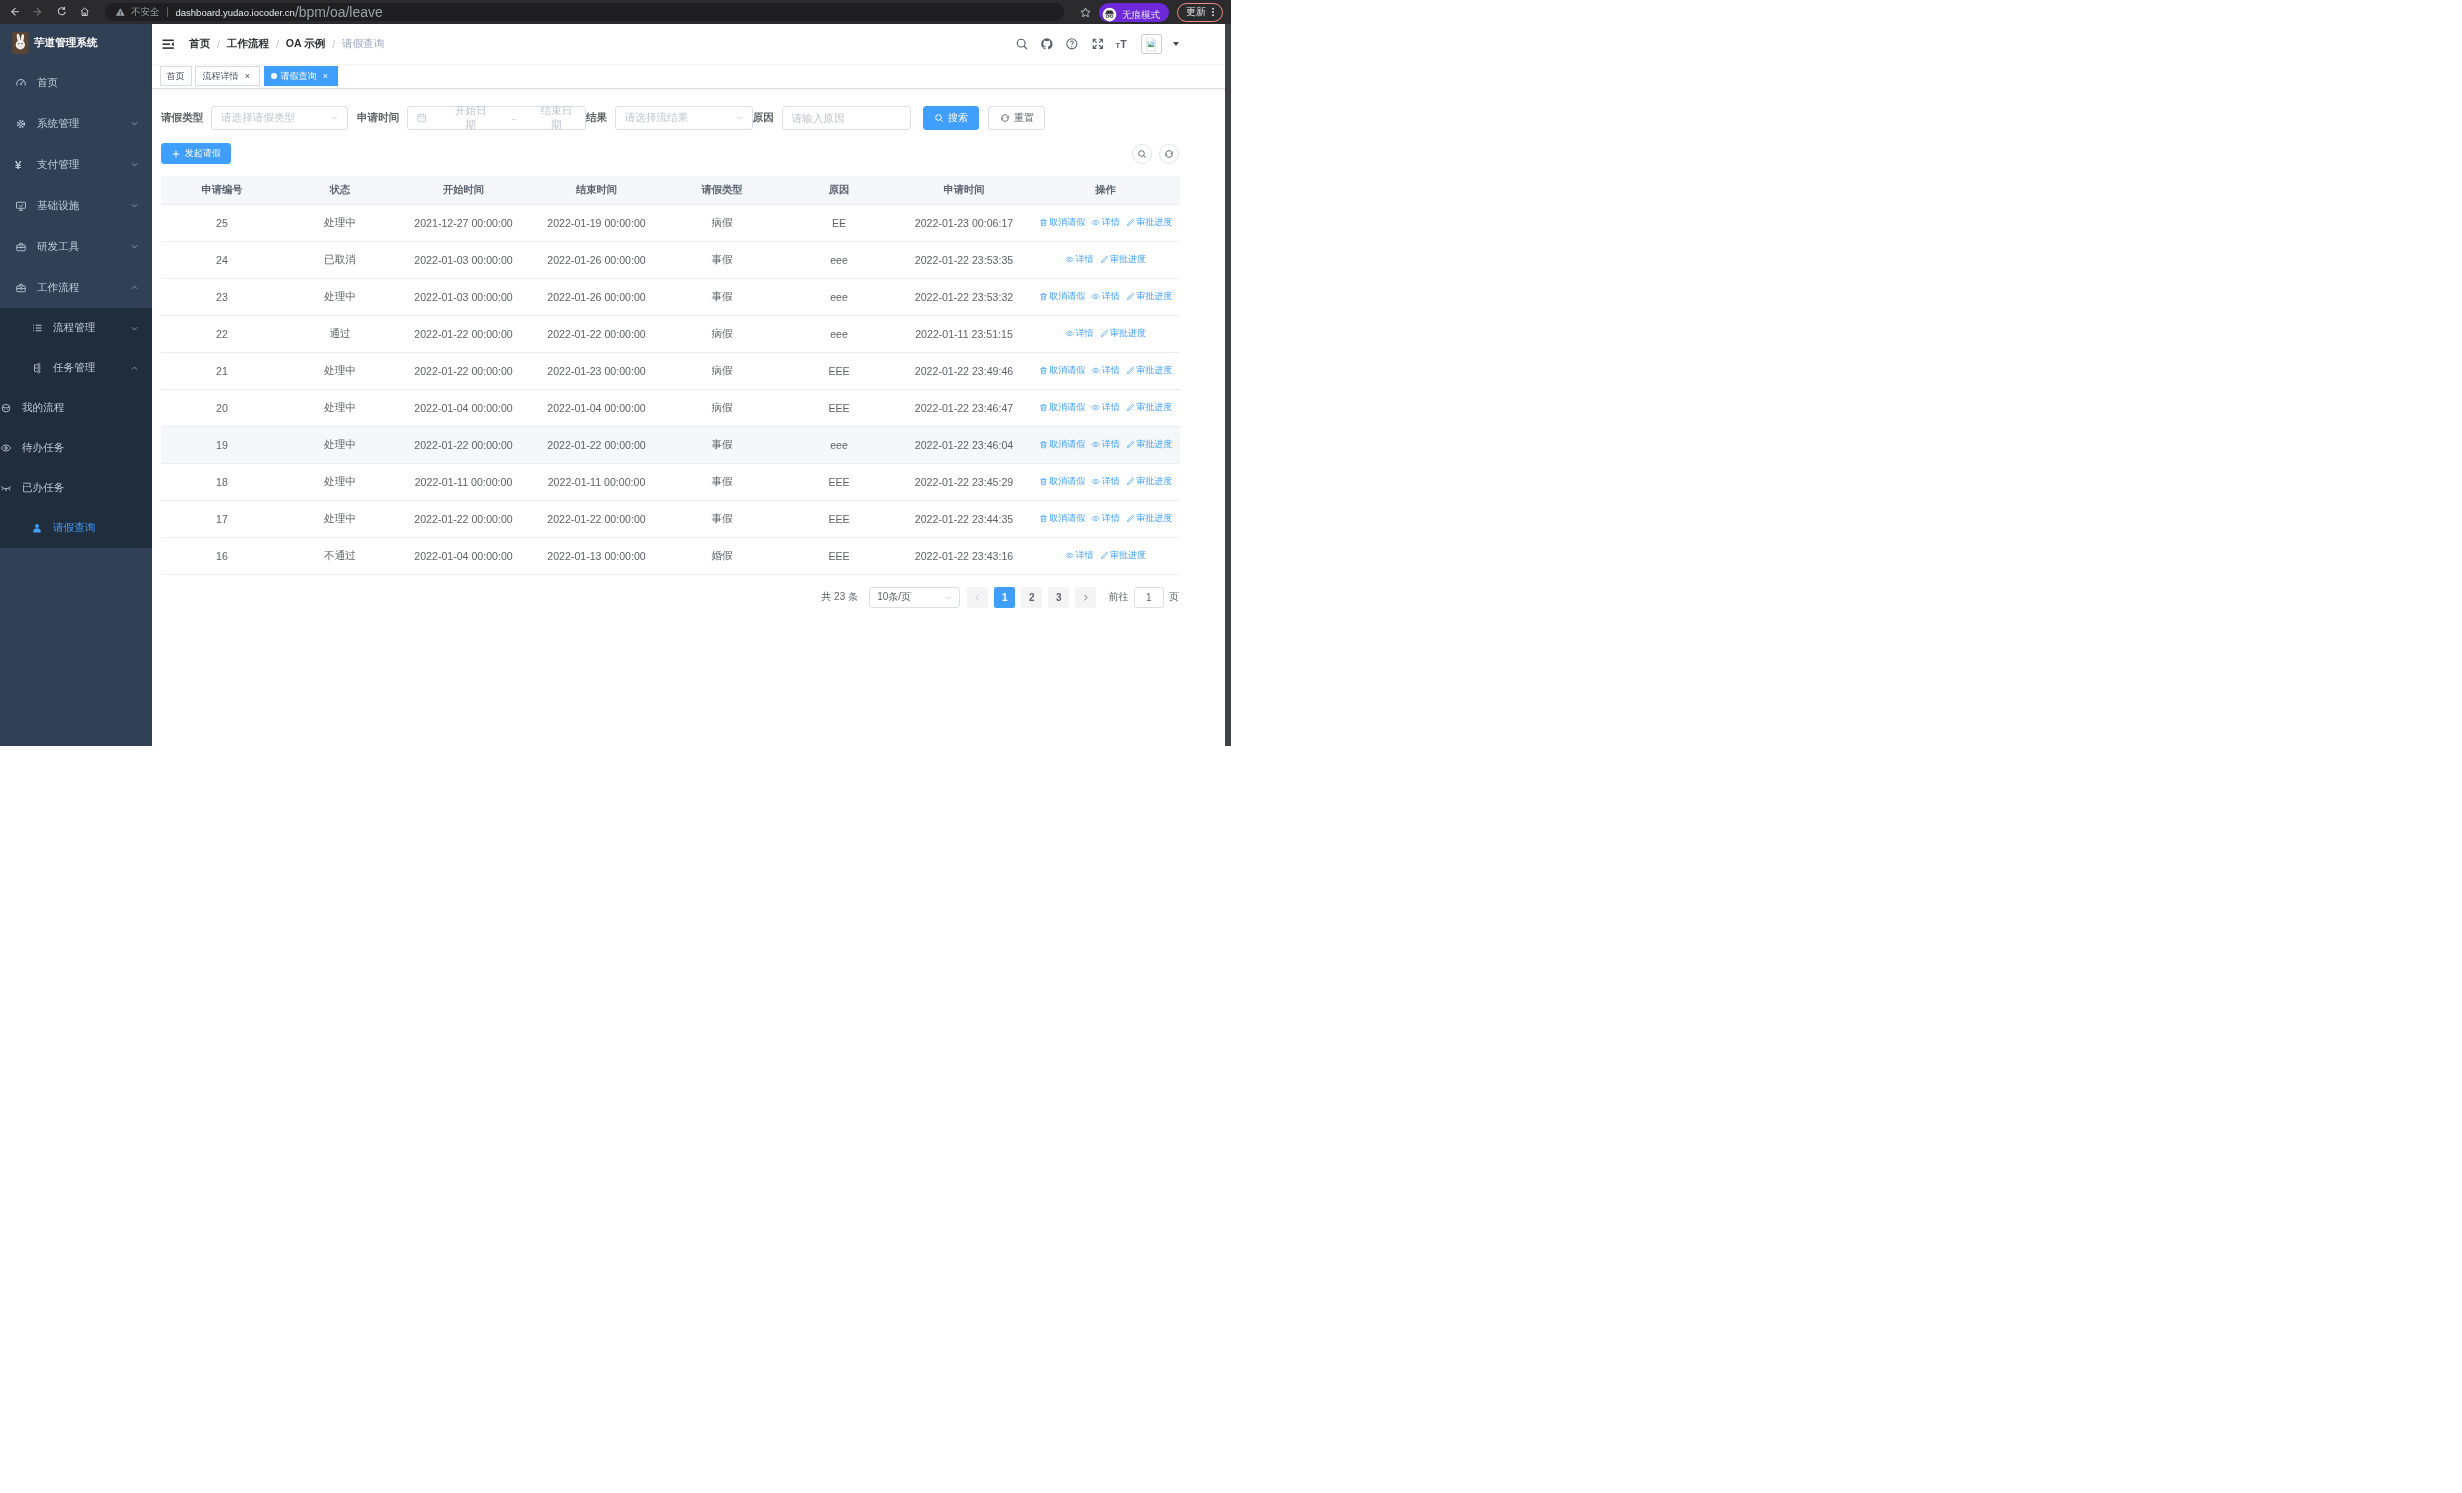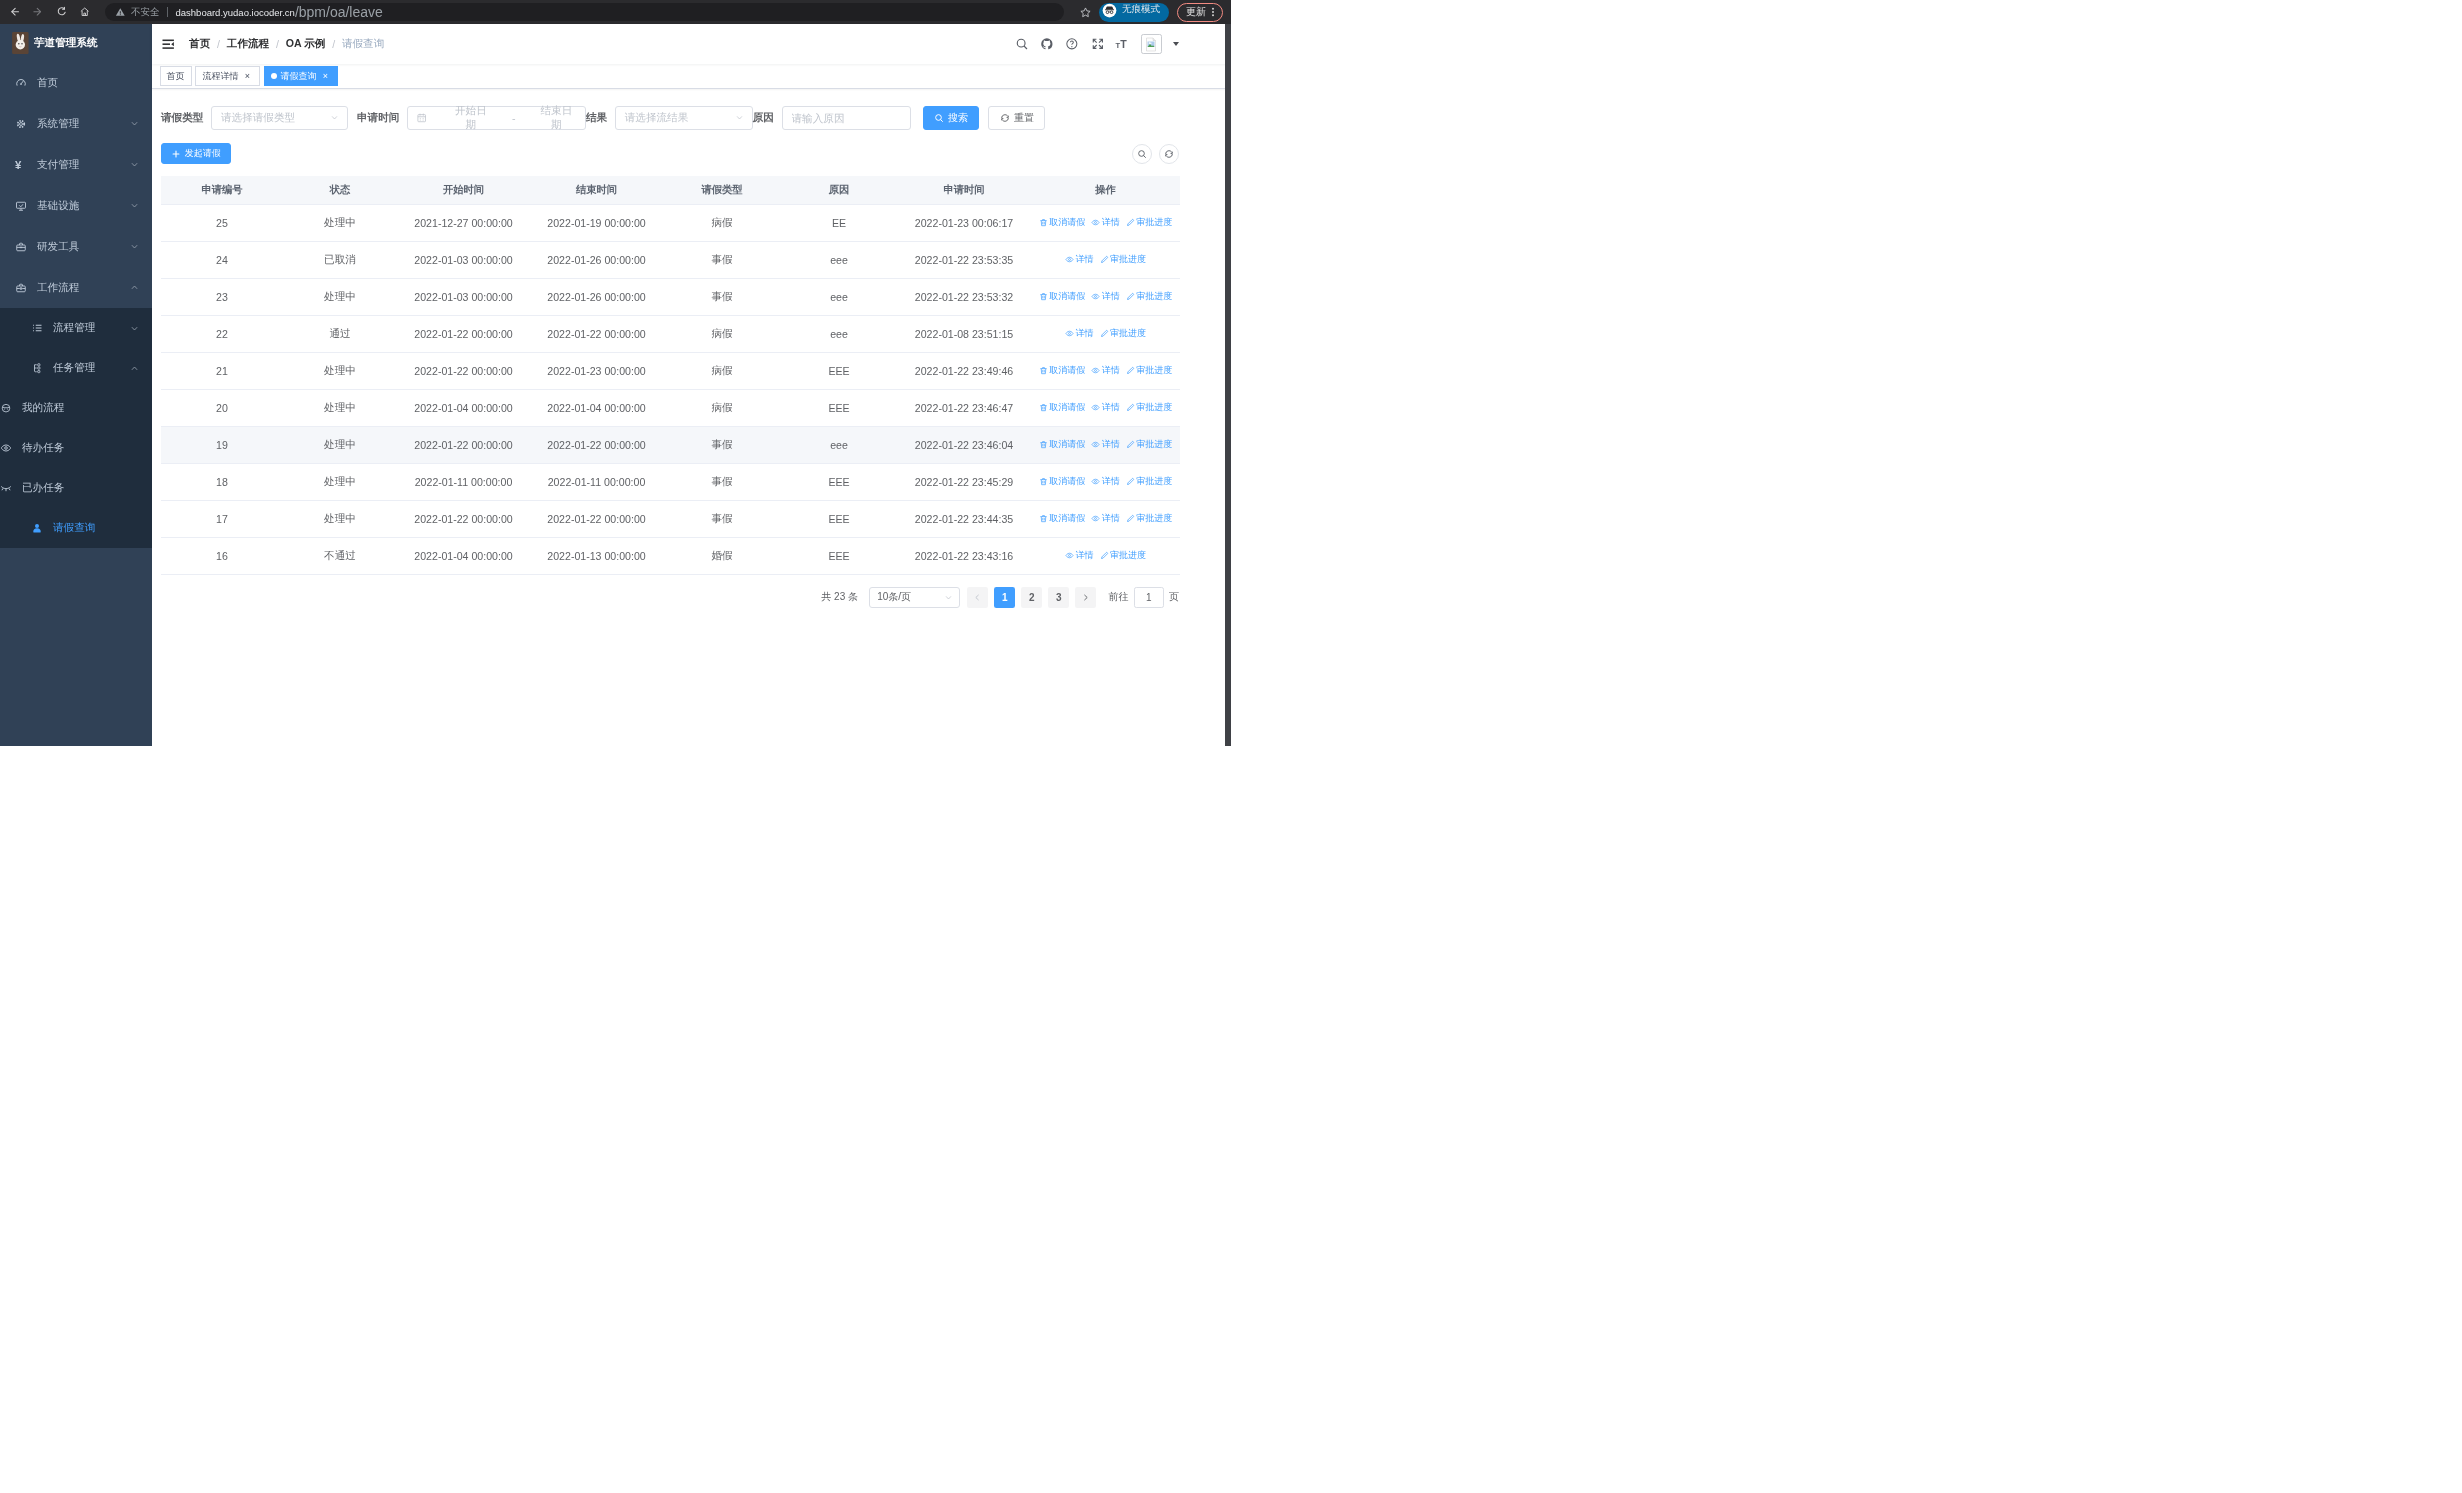--- a/index.html
+++ b/index.html
@@ -10,21 +10,21 @@
   .chrome .navbtn { width:16.7px; height:16.7px; display:flex; align-items:center; justify-content:center; color:#cfcfd1; margin-right:6.8px; }
   .chrome .navbtn svg { width:11.4px; height:11.4px; }
   .chrome .navbtn.dim { color:#77787c; }
   .urlbar { flex:1; height:17.5px; background:#1f1f22; border-radius:9px; display:flex; align-items:center; padding:0 10.6px; margin:0 7.6px 0 4.6px; min-width:0; }
   .urlbar .ic { width:10.6px; height:10.6px; color:#9aa0a6; }
   .urlbar .sec { color:#9aa0a6; font-size:9.5px; margin:0 0 0 5.3px; }
   .urlbar .div { width:0.8px; height:10px; background:#5f6368; margin:0 7.6px; }
   .urlbar .host { color:#e8eaed; font-size:9.5px; white-space:nowrap; }
   .urlbar .path { color:#9aa0a6; font-size:14px; white-space:nowrap; }
   .chrome .star { width:13px; height:13px; color:#bdbfc3; margin:0 7.6px; }
-  .incog { height:19px; background:#0369a1; border-radius:10px; display:flex; align-items:flex-start; gap:5.3px; padding:0 9px 0 2.3px; margin-right:7.6px; }
+  .incog { height:19px; background:#6d28d9; border-radius:10px; display:flex; align-items:flex-end; gap:5.3px; padding:0 9px 0 2.3px; margin-right:7.6px; }
   .incog .ic { width:15px; height:15px; }
   .incog span { color:#e8eaed; font-size:9.5px; }
   .update { height:19px; border:1.5px solid #f28b82; border-radius:10.6px; display:flex; align-items:center; padding:0 1.5px 0 8.4px; color:#e5e5e5; }
   .update span { font-size:10px; margin-right:1.5px; }
   .update .ic { width:12px; height:12px; }
   .ic svg { width:100%; height:100%; display:block; }
   .ic { display:inline-block; }
 
   
   .app { display:flex; height:722px; position:relative; }
@@ -632,21 +632,21 @@
                   <span>审批进度</span>
                 </span></td>
             </tr>
             <tr class="">
               <td>22</td>
               <td>通过</td>
               <td>2022-01-22 00:00:00</td>
               <td>2022-01-22 00:00:00</td>
               <td>病假</td>
               <td>eee</td>
-              <td>2022-01-08 23:51:15</td>
+              <td>2022-01-11 23:51:15</td>
               <td><span class="act-link">
                   <span class="ic ">
                     <svg viewBox="0 0 24 24" fill="none" stroke="currentColor" stroke-width="1.8">
                       <path d="M2.5 12S6 5.9 12 5.9 21.5 12 21.5 12 18 18.1 12 18.1 2.5 12 2.5 12z"></path>
                       <circle cx="12" cy="12" r="2.6"></circle>
                     </svg>
                   </span>
                   <span>详情</span>
                 </span><span class="act-link">
                   <span class="ic ">

